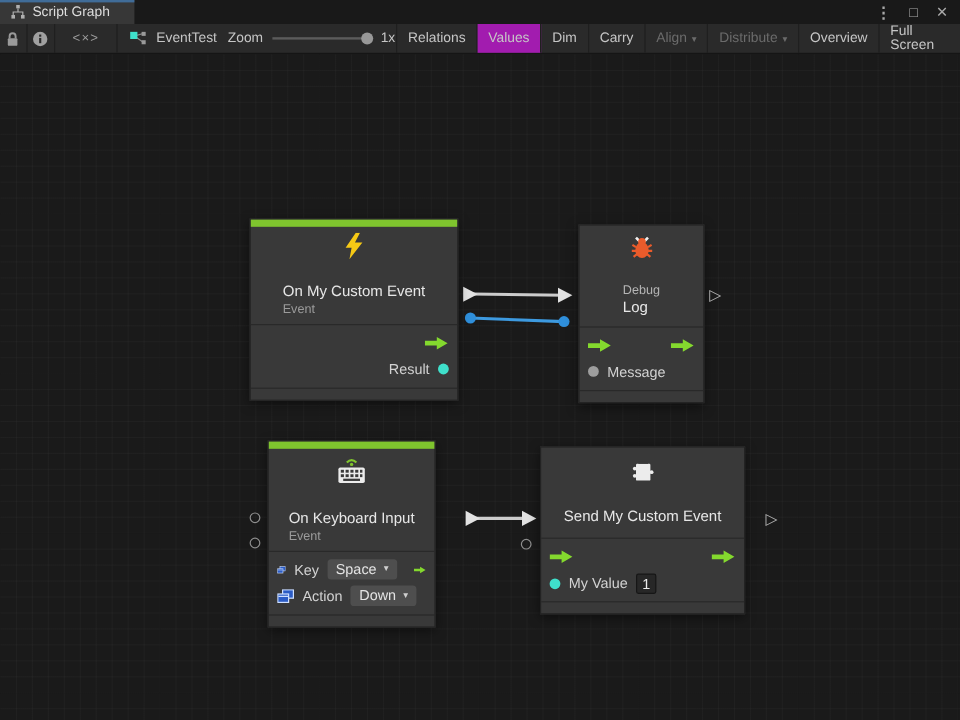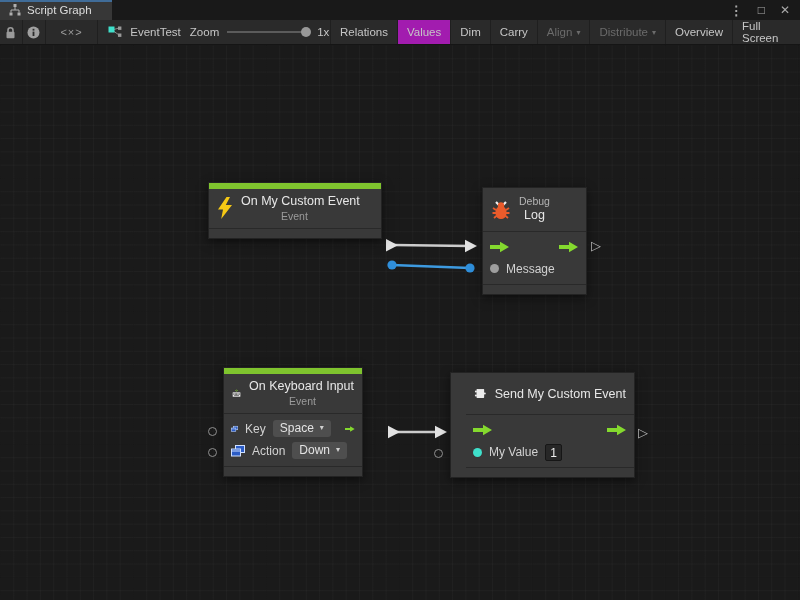--- a/index.html
+++ b/index.html
@@ -47,25 +47,25 @@
       linear-gradient(rgba(140,140,140,0.055) 1px, transparent 1px) 0 0 / 13.3px 13.3px,
       linear-gradient(90deg, rgba(140,140,140,0.055) 1px, transparent 1px) 0 0 / 13.3px 13.3px,
       #1A1A1A; }
 
   .wires { position:absolute; top:0; left:0; width:800px; height:555px; }
 
   
   .node { position:absolute; background:#393939; border:1px solid #232323;
           box-shadow:0 3px 9px rgba(0,0,0,0.5); }
   .stripe { height:6px; background:#7FC42E; }
-  .nhead { display:flex; align-items:center; gap:8px; padding:5px 8px;
-           border-bottom:1px solid #292929; }
+  .nhead { display:flex; align-items:center; gap:20px; padding:5px 8px;
+           border-bottom:1px solid #292929;flex-direction:column; }
   .nhead-col { display:flex; flex-direction:column; line-height:1.25; }
   .ntitle { font-size:12.5px; color:#E7E7E7; white-space:nowrap; }
-  .nsub { font-size:10.5px; color:#9B9B9B;margin-left:40px; }
+  .nsub { font-size:10.5px; color:#9B9B9B; }
   .ncat { font-size:10.5px; color:#B5B5B5; }
   .nbody { padding:4px 0; border-bottom:1px solid #292929; }
   .nrow { height:22px; display:flex; align-items:center; gap:7px; padding:0 7px;
           font-size:12px; color:#D2D2D2; }
   .nrow.right { justify-content:flex-end; }
   .nrow.spread { justify-content:space-between; }
   .nfoot { height:9px; }
   .spacer { flex:1; }
 
   .dot { width:9px; height:9px; border-radius:50%; }
@@ -178,24 +178,35 @@
       <div class="stripe"></div>
       <div class="nhead">
         <svg width="16" height="22" viewBox="0 0 16 22">
           <path d="M9.5 0 L1 12.5 h5 L4.2 22 L15 8 H8.8 L13 0 z" fill="#F6C915"></path>
         </svg>
         <div class="nhead-col">
           <span class="ntitle">On My Custom Event</span>
           <span class="nsub">Event</span>
         </div>
       </div>
+      <div class="nbody">
+        <div class="nrow right">
+          <svg width="20" height="12" viewBox="0 0 20 12">
+            <path d="M0 4h10V0.8l9 5.2-9 5.2V8H0z" fill="#84D92E"></path>
+          </svg>
+        </div>
+        <div class="nrow right">
+          <span>Result</span>
+          <span class="dot teal"></span>
+        </div>
+      </div>
       <div class="nfoot"></div>
     </div>
 
-    <div class="node" style="left:482px; top:142px; width:105px;text-align:center;">
+    <div class="node" style="left:482px; top:142px; width:105px;">
       <div class="nhead" style="padding:7px 8px;">
         <svg width="20" height="21" viewBox="0 0 20 21">
           <path d="M5 3 L8 6 M15 3 L12 6" stroke="#F0F0F0" stroke-width="2.2"></path>
           <path d="M2 9 L5 11 M18 9 L15 11 M1.5 14 H5 M18.5 14 H15 M3 19 L6 16.5 M17 19 L14 16.5" stroke="#EA5B2B" stroke-width="1.8"></path>
           <circle cx="10" cy="6.5" r="3.2" fill="#EA5B2B"></circle>
           <ellipse cx="10" cy="13.5" rx="5.6" ry="6.6" fill="#EA5B2B"></ellipse>
         </svg>
         <div class="nhead-col">
           <span class="ncat">Debug</span>
           <span class="ntitle">Log</span>
@@ -270,21 +281,21 @@
           <span>Action</span>
           <span class="dropdown">
             <span>Down</span>
             <span class="dd-caret">▾</span>
           </span>
         </div>
       </div>
       <div class="nfoot"></div>
     </div>
 
-    <div class="node" style="left:450px; top:327px; width:185px;padding-left:15px;">
+    <div class="node" style="left:450px; top:327px; width:171px;">
       <div class="nhead" style="padding:11px 8px;">
         <svg width="20" height="19" viewBox="0 0 20 19">
           <rect x="4" y="2.5" width="12" height="14" rx="1" fill="#ECECEC"></rect>
           <circle cx="3" cy="6.5" r="1.6" fill="#ECECEC"></circle>
           <circle cx="3" cy="12.5" r="1.6" fill="#ECECEC"></circle>
           <circle cx="17" cy="9.5" r="1.6" fill="#ECECEC"></circle>
           <rect x="6" y="0.5" width="8" height="2" fill="#393939"></rect>
         </svg>
         <span class="ntitle">Send My Custom Event</span>
       </div>

